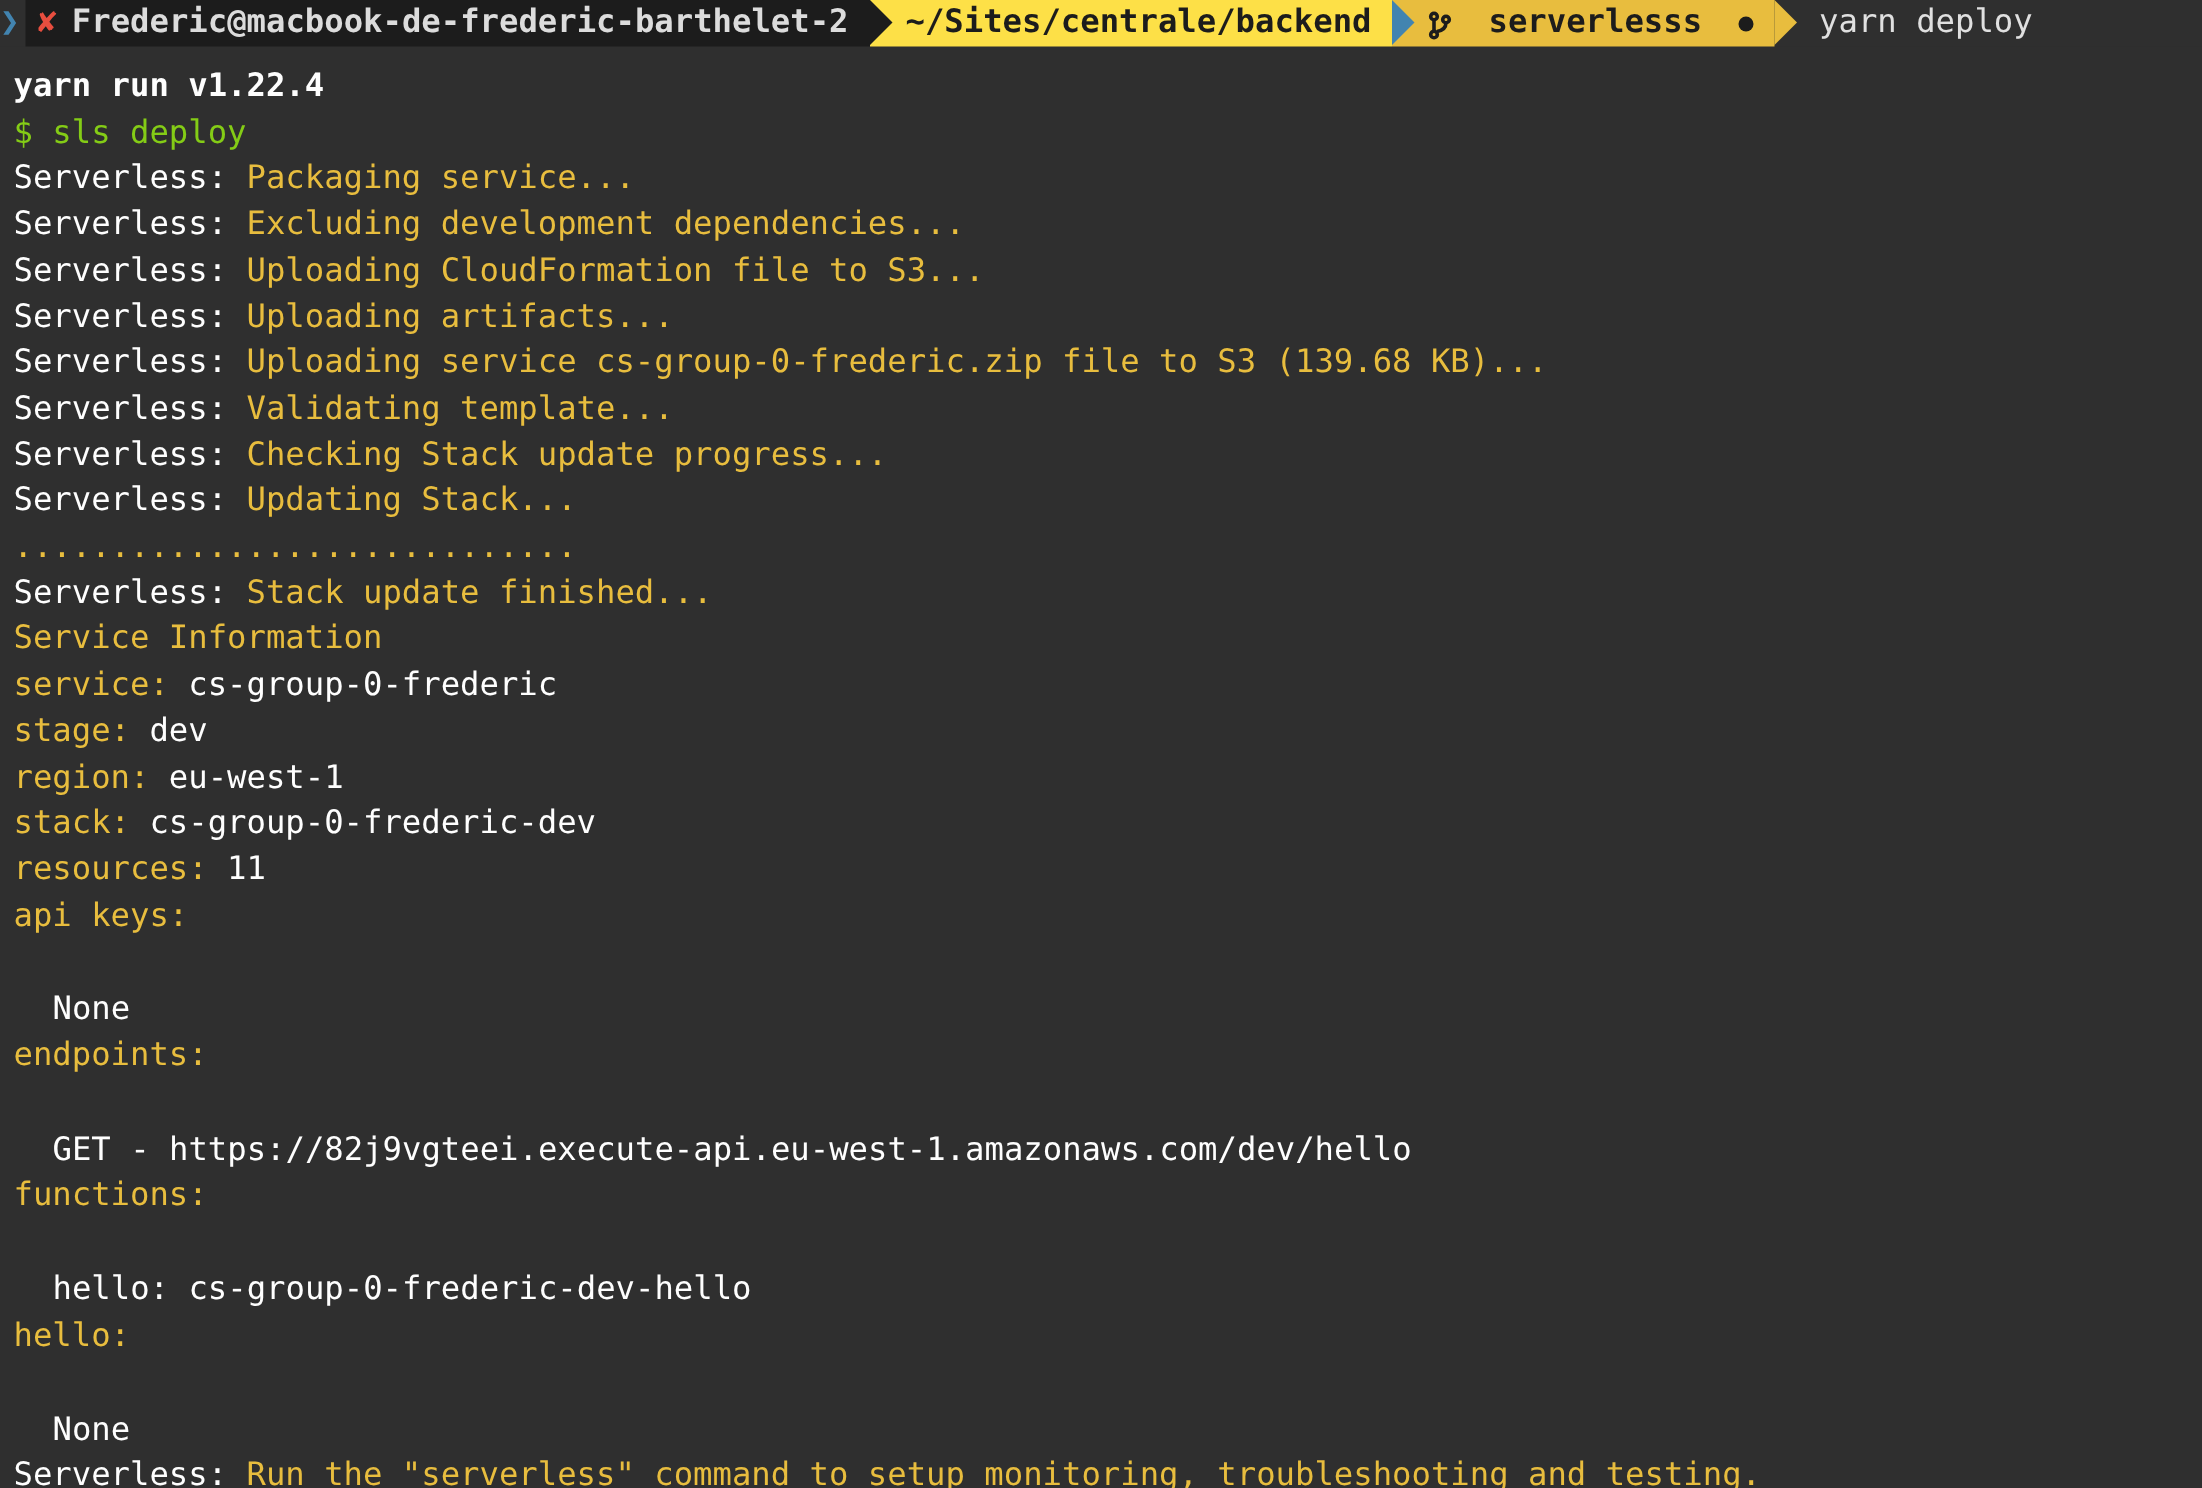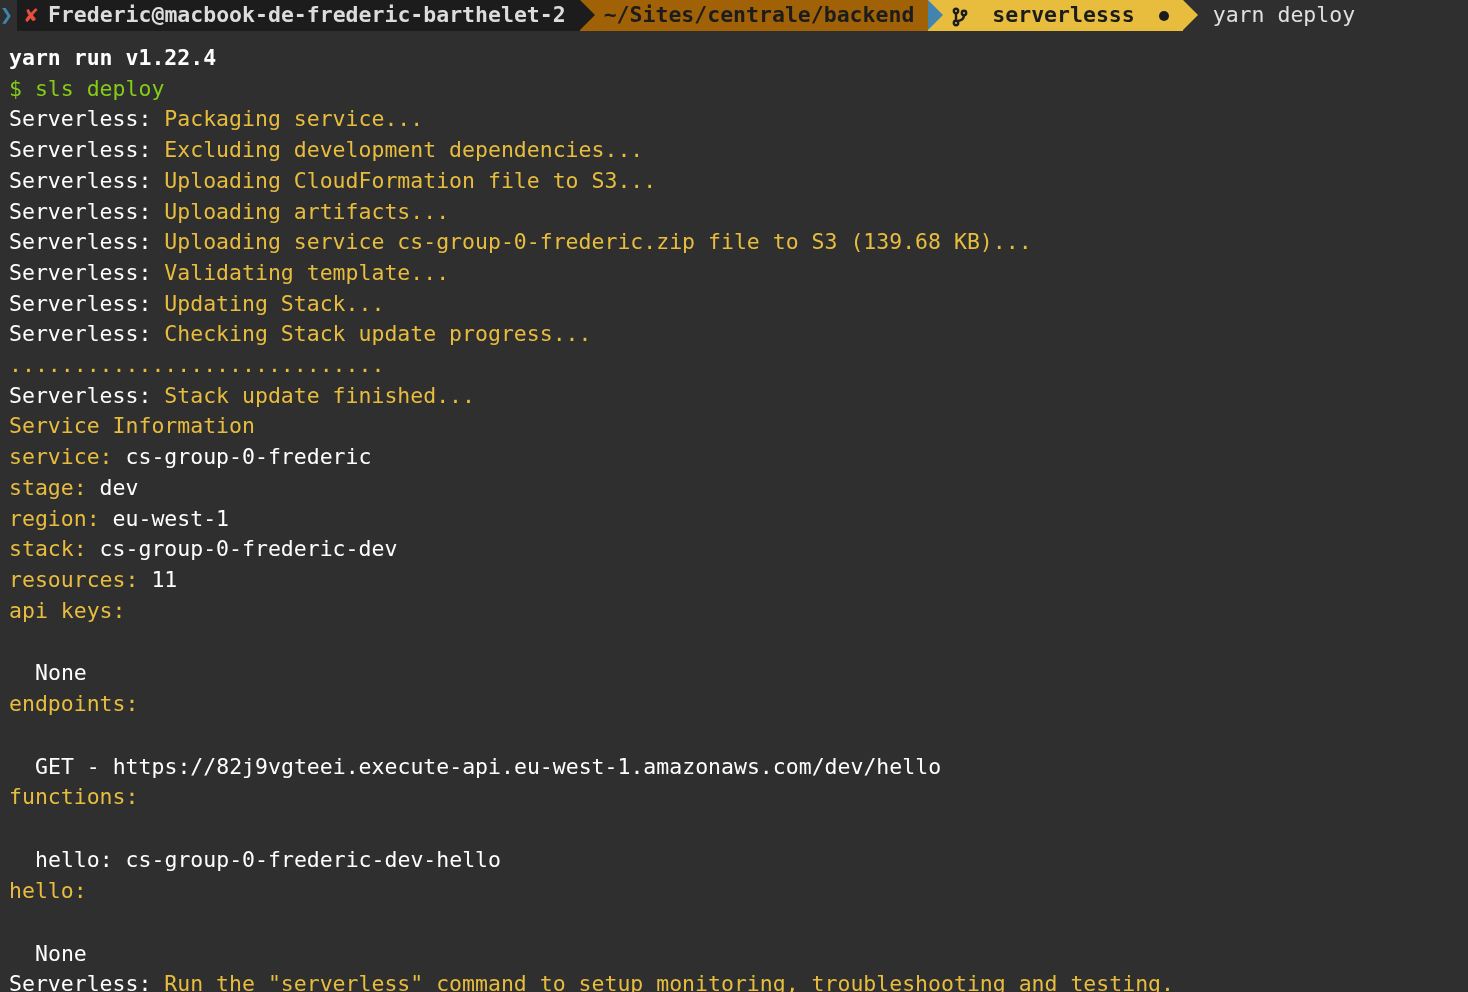--- a/index.html
+++ b/index.html
@@ -35,21 +35,21 @@
     right:-15px;
     top:0;
     width:0;height:0;
     border-top:15.5px solid transparent;
     border-bottom:15.5px solid transparent;
     z-index:2;
   }
   .seg.first{padding-left:8px;}
   .seg.black{background:#1c1c1c;color:#dcdcdc;}
   .seg.black::after{border-left:15px solid #1c1c1c;}
-  .seg.blue{background:#a16207;color:#1c1c1c;}
+  .seg.blue{background:#fde047;color:#1c1c1c;}
   .seg.blue::after{border-left:15px solid #4284b0;}
   .seg.yellow{background:#e8bd3e;color:#1c1c1c;gap:16px;}
   .seg.yellow::after{border-left:15px solid #e8bd3e;}
   .seg.cmd{background:transparent;color:#e0e0e0;padding-left:30px;font-weight:400;}
   .seg.cmd::after{display:none;}
   .close-x{color:#e84e3f;font-weight:800;margin-right:10px;}
   .branch-icon{display:inline-block;margin-right:8px;transform:translateY(1px);}
   .branch-icon svg{width:16px;height:20px;display:block;}
   .dirty-dot{display:inline-block;width:10px;height:10px;border-radius:50%;background:#1c1c1c;margin-left:8px;}
   .chev{color:#4284b0;margin-right:4px;font-weight:800;}
@@ -99,22 +99,22 @@
   <div class="line bold">yarn run v1.22.4</div>
   <div class="line grey">$ sls deploy</div>
 
   <div id="steps-container">
       <div class="line"><span class="white-t">Serverless: </span><span class="yellow-t">Packaging service...</span></div>
       <div class="line"><span class="white-t">Serverless: </span><span class="yellow-t">Excluding development dependencies...</span></div>
       <div class="line"><span class="white-t">Serverless: </span><span class="yellow-t">Uploading CloudFormation file to S3...</span></div>
       <div class="line"><span class="white-t">Serverless: </span><span class="yellow-t">Uploading artifacts...</span></div>
       <div class="line"><span class="white-t">Serverless: </span><span class="yellow-t">Uploading service cs-group-0-frederic.zip file to S3 (139.68 KB)...</span></div>
       <div class="line"><span class="white-t">Serverless: </span><span class="yellow-t">Validating template...</span></div>
+      <div class="line"><span class="white-t">Serverless: </span><span class="yellow-t">Checking Stack update progress...</span></div>
       <div class="line"><span class="white-t">Serverless: </span><span class="yellow-t">Updating Stack...</span></div>
-      <div class="line"><span class="white-t">Serverless: </span><span class="yellow-t">Checking Stack update progress...</span></div>
     </div>
 
   <div class="line yellow-t">.............................</div>
 
   <div class="line"><span class="white-t">Serverless: </span><span class="yellow-t">Stack update finished...</span></div>
 
   <div class="line"><span class="heading">Service Information</span></div>
 
   <div class="line"><span class="yellow-t">service:</span><span class="white-t"> cs-group-0-frederic</span></div>
   <div class="line"><span class="yellow-t">stage:</span><span class="white-t"> dev</span></div>

